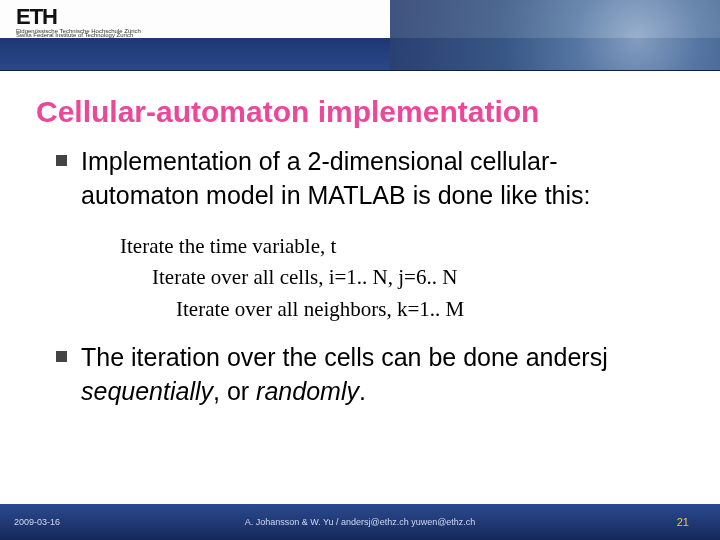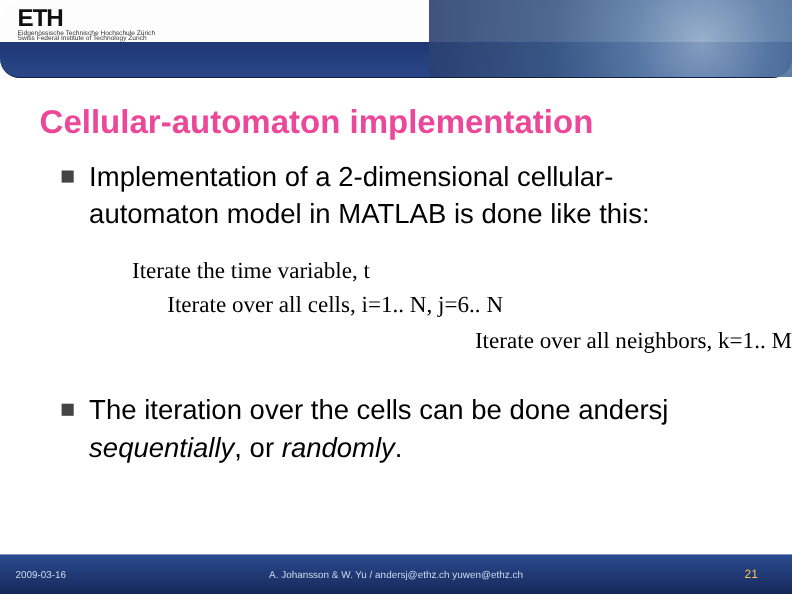--- a/index.html
+++ b/index.html
@@ -11,21 +11,20 @@
     background: #fff;
     overflow: hidden;
     position: relative;
   }
   .topbar {
     width: 100%;
     height: 70px;
     background: linear-gradient(#fdfdfd 0%, #fdfdfd 55%, #1f3874 55%, #2a4788 100%);
     position: relative;
     border-bottom: 1px solid #0f1f4a;
-    border-radius: 18px;
   }
   .eth-logo {
     position: absolute;
     top: 4px;
     left: 16px;
     color: #111;
   }
   .eth-logo .big {
     font-size: 22px;
     font-weight: 900;
@@ -71,24 +70,24 @@
   .bullet .txt {
     font-size: 25px;
     color: #000;
     line-height: 1.35;
   }
   .pseudo {
     font-family: "Times New Roman", Times, serif;
     font-size: 21px;
     color: #000;
     line-height: 1.5;
-    margin: 6px 0 32px 120px;
+    margin: 6px 0 16px 120px;
   }
   .pseudo .l2 { padding-left: 32px; }
-  .pseudo .l3 { padding-left: 56px; text-align: right; }
+  .pseudo .l3 { padding-left: 56px; }
   .em { font-style: italic; }
   .bottombar {
     position: absolute;
     bottom: 0;
     left: 0;
     width: 100%;
     height: 36px;
     background: linear-gradient(#2b4b90, #16285a);
     color: #cfd9ee;
     font-size: 9px;

